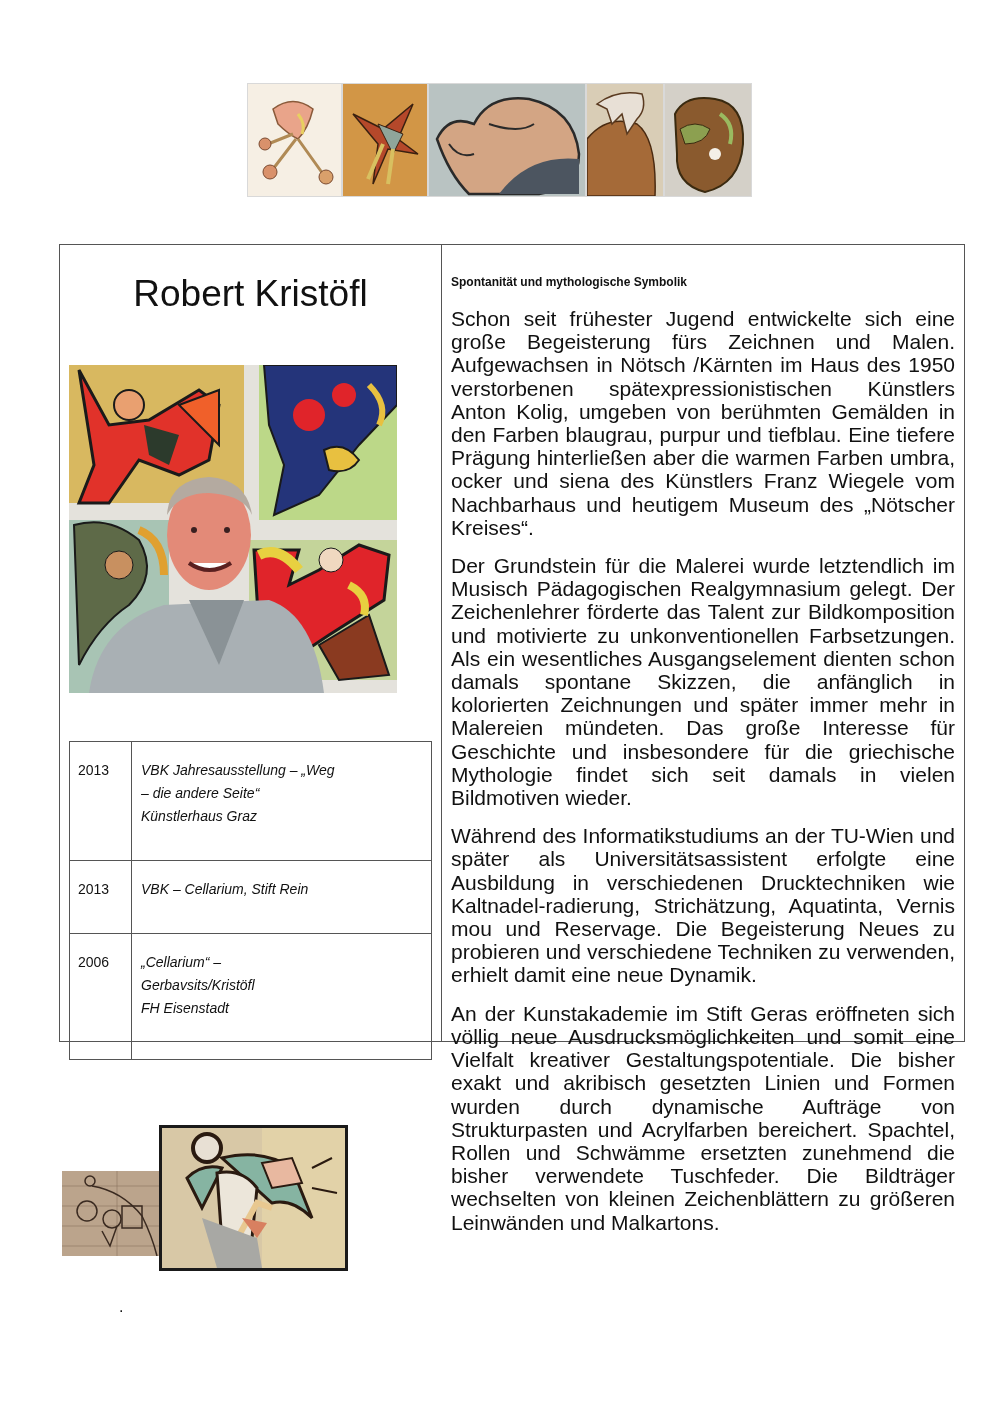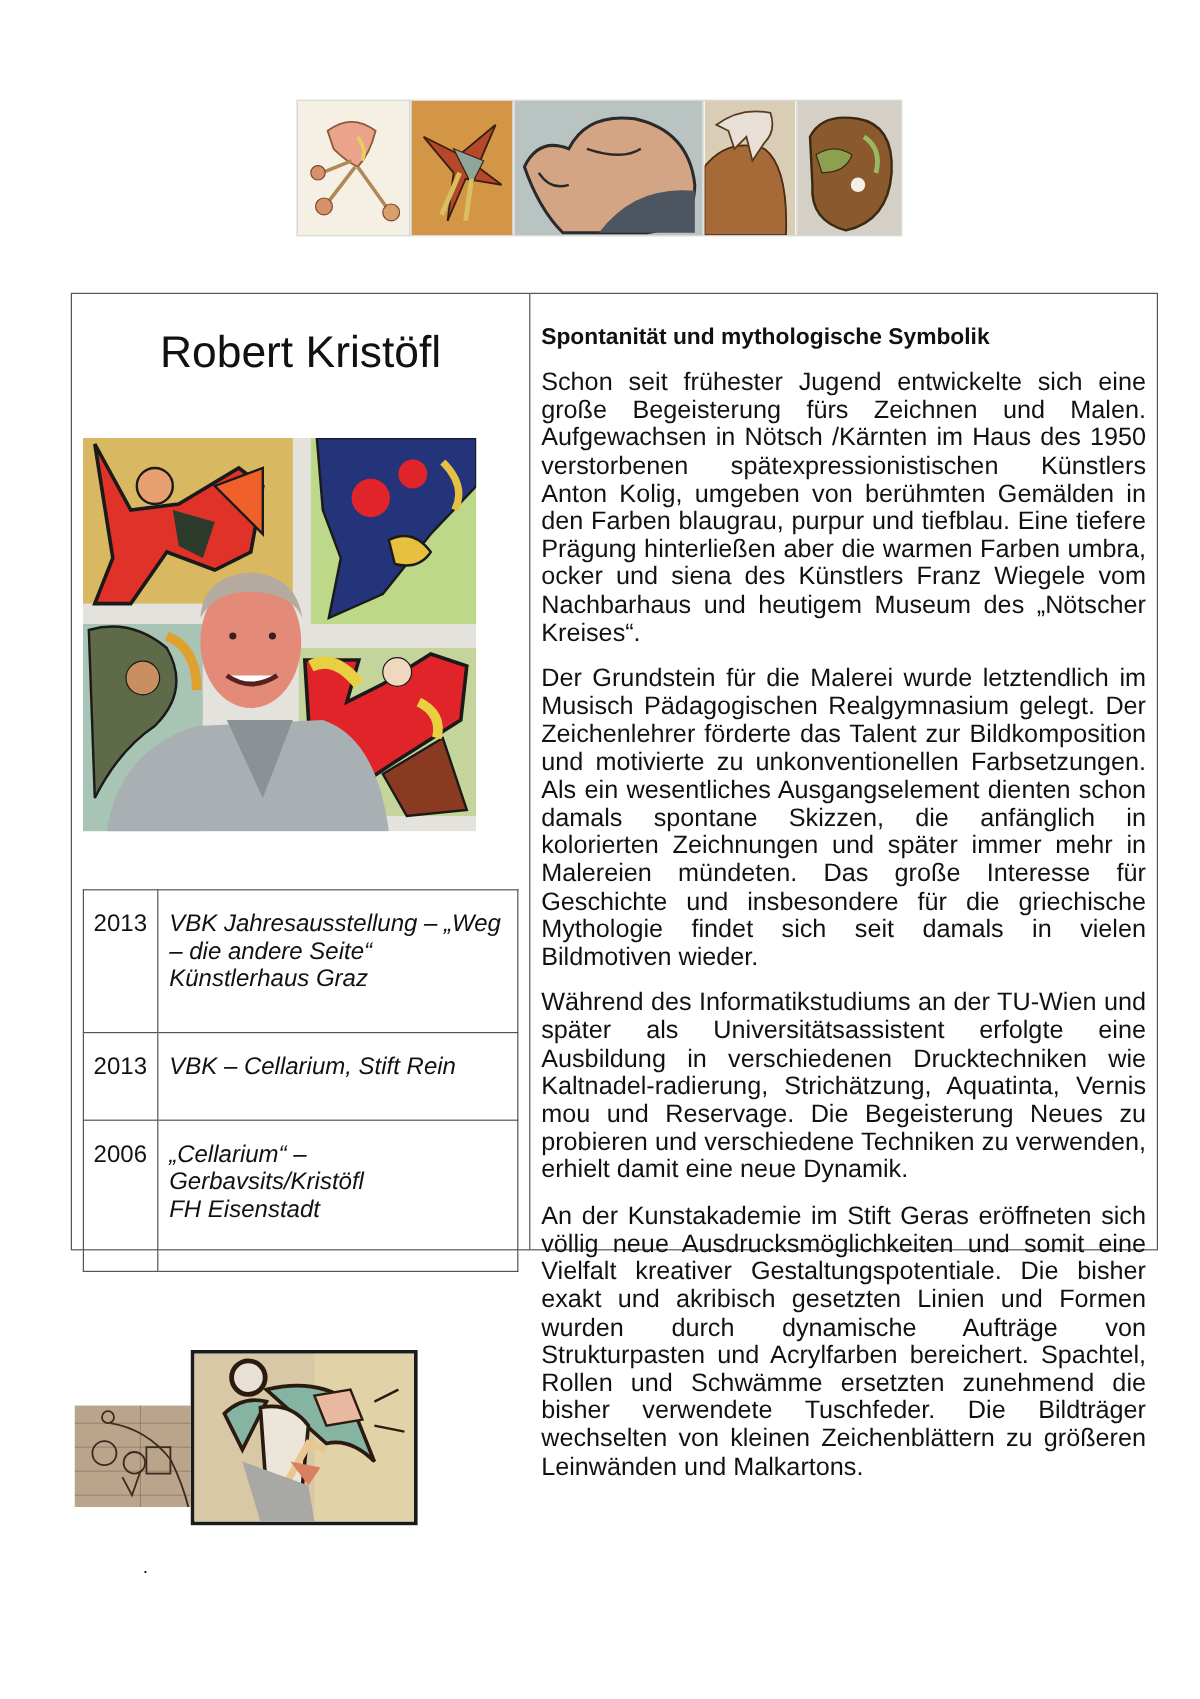--- a/index.html
+++ b/index.html
@@ -17,36 +17,36 @@
   .col-left { width: 381px; border-right: 1px solid #555; position: relative; }
   .col-right { flex: 1; position: relative; padding: 26px 9px 0 9px; }
 
   .artist-name { position: absolute; top: 28px; left: 0; width: 381px; text-align: center;
                  font-size: 37px; font-weight: normal; margin: 0; color: #111; }
 
   .portrait { position: absolute; top: 120px; left: 9px; width: 328px; height: 328px; overflow: hidden; }
   .portrait svg { display: block; width: 100%; height: 100%; }
 
   .exhibitions { position: absolute; top: 496px; left: 9px; width: 363px;
-                 border-collapse: collapse; font-size: 20px; line-height: 23px; }
+                 border-collapse: collapse; font-size: 14px; line-height: 23px; }
   .exhibitions td { border: 1px solid #555; vertical-align: top; }
   .exhibitions td.year { width: 62px; padding: 17px 0 0 8px; box-sizing: border-box; }
   .exhibitions td.desc { padding: 17px 8px 0 9px; }
   .exhibitions tr.r1 td { height: 101px; }
   .exhibitions tr.r2 td { height: 55px; }
   .exhibitions tr.r3 td { height: 78px; }
   .exhibitions tr.r4 td { height: 108px; }
   .desc-line { display: block; font-style: italic; }
 
   .sketch { position: absolute; top: 926px; left: 2px; width: 97px; height: 85px; overflow: hidden; }
   .painting { position: absolute; top: 880px; left: 99px; width: 189px; height: 146px; overflow: hidden;
               border: 3px solid #1a1a1a; box-sizing: border-box; }
   .sketch svg, .painting svg { display: block; width: 100%; height: 100%; }
 
-  .section-title { font-size: 19px; font-weight: bold; margin: 0 0 14px 0; line-height: 22px; }
+  .section-title { font-size: 12px; font-weight: bold; margin: 0 0 14px 0; line-height: 22px; }
   .para { font-size: 21px; line-height: 23.2px; text-align: justify; margin: 0 0 15px 0; hyphens: none; }
 
   .footer-dot { position: absolute; left: 119px; top: 1298px; font-size: 16px; }
 </style>
 </head>
 <body>
 
 <div class="banner">
   <div class="thumb" style="width:93px">
     <svg viewBox="0 0 93 112" preserveAspectRatio="none">

